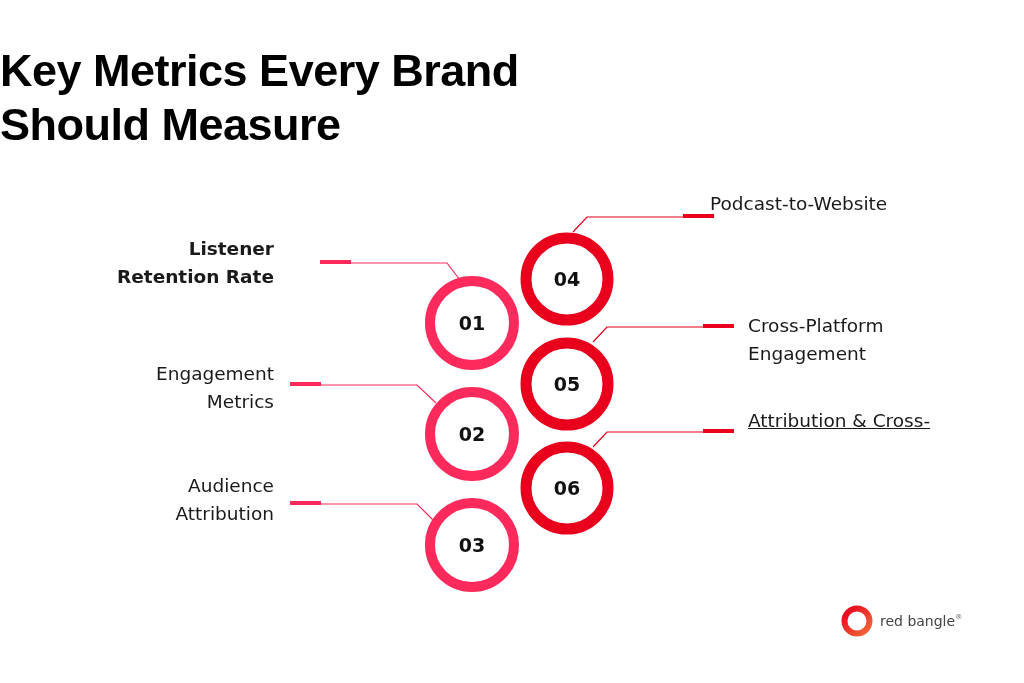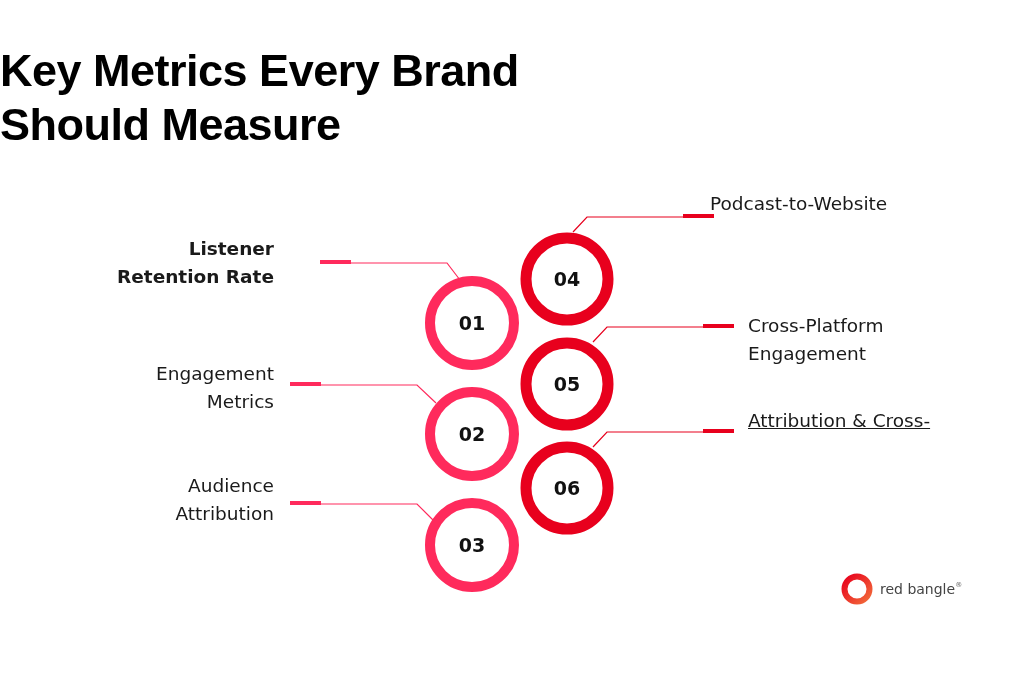--- a/index.html
+++ b/index.html
@@ -3,21 +3,21 @@
 <meta charset="utf-8">
 <style>
   html,body{margin:0;padding:0;}
   body{width:1024px;height:683px;background:#ffffff;position:relative;overflow:hidden;font-family:"Liberation Sans",sans-serif;}
   .title{position:absolute;left:0;width:1024px;top:44px;font-family:"Liberation Sans",sans-serif;font-weight:700;font-size:45px;line-height:54px;color:#000;letter-spacing:-0.5px;}
   svg.diagram{position:absolute;left:0;top:0;}
   .label{position:absolute;font-family:"DejaVu Sans",sans-serif;font-size:18.5px;line-height:28px;color:#1a1a1a;}
   .label.left{text-align:right;width:260px;}
   .label.right{text-align:left;width:260px;}
   .num{font-family:"DejaVu Sans",sans-serif;font-size:19px;font-weight:700;fill:#111;}
-  .logo{position:absolute;left:840px;top:572px;display:flex;align-items:center;justify-content:center;}
+  .logo{position:absolute;left:840px;top:604px;display:flex;align-items:center;justify-content:center;}
   .logo-text{font-family:"DejaVu Sans",sans-serif;font-size:14px;color:#444;margin-left:6px;}
   .reg{font-size:7px;vertical-align:top;color:#666;}
 </style>
 </head>
 <body>
 
 <div class="title">
   <div>Key Metrics Every Brand</div>
   <div>Should Measure</div>
 </div>

